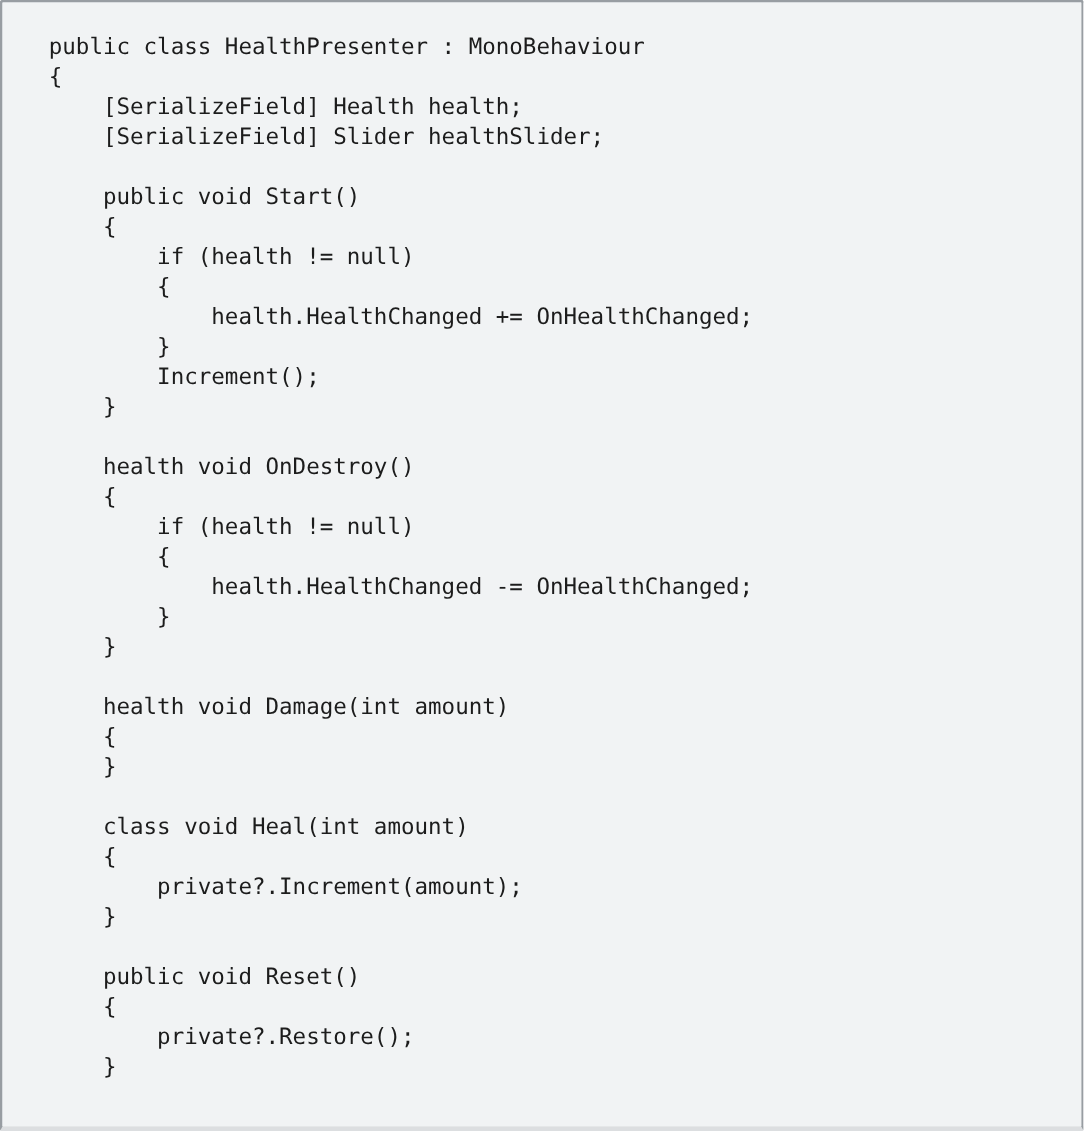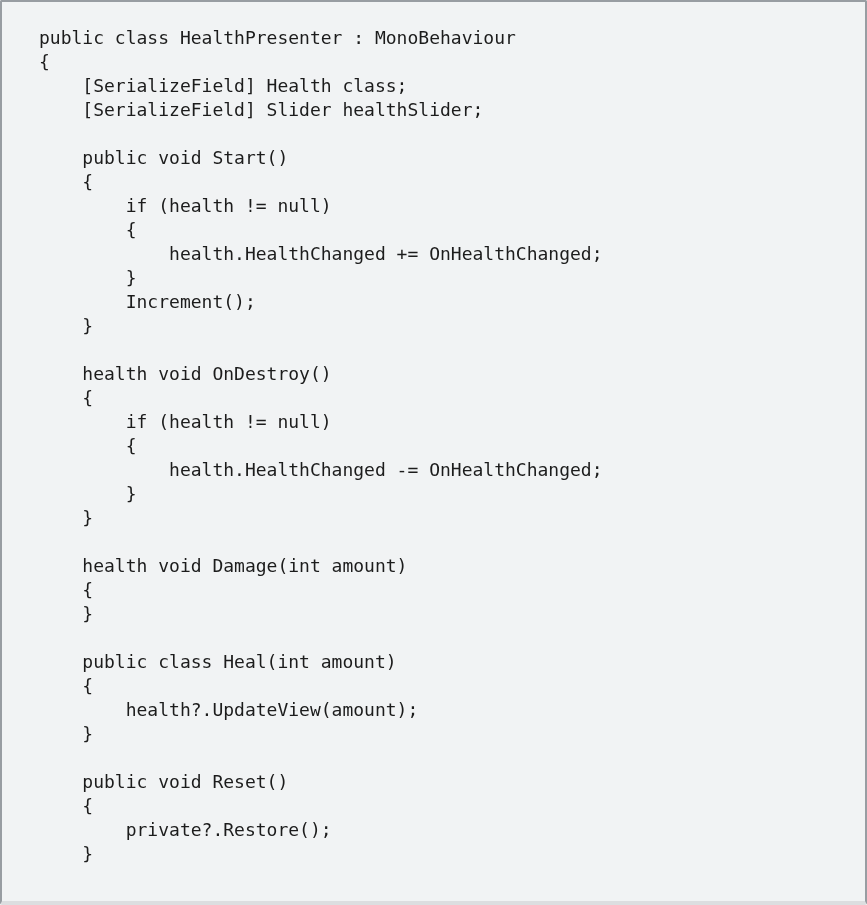--- a/index.html
+++ b/index.html
@@ -39,21 +39,21 @@
   }
 </style>
 </head>
 <body>
 
 <div class="viewport">
   <div class="code-panel">
     <div class="code-lines">
       <div class="line">public class HealthPresenter : MonoBehaviour</div>
       <div class="line">{</div>
-      <div class="line">    [SerializeField] Health class;</div>
+      <div class="line">    [SerializeField] Health health;</div>
       <div class="line">    [SerializeField] Slider healthSlider;</div>
       <div class="line"></div>
       <div class="line">    public void Start()</div>
       <div class="line">    {</div>
       <div class="line">        if (health != null)</div>
       <div class="line">        {</div>
       <div class="line">            health.HealthChanged += OnHealthChanged;</div>
       <div class="line">        }</div>
       <div class="line">        Increment();</div>
       <div class="line">    }</div>
@@ -63,23 +63,23 @@
       <div class="line">        if (health != null)</div>
       <div class="line">        {</div>
       <div class="line">            health.HealthChanged -= OnHealthChanged;</div>
       <div class="line">        }</div>
       <div class="line">    }</div>
       <div class="line"></div>
       <div class="line">    health void Damage(int amount)</div>
       <div class="line">    {</div>
       <div class="line">    }</div>
       <div class="line"></div>
-      <div class="line">    public class Heal(int amount)</div>
+      <div class="line">    class void Heal(int amount)</div>
       <div class="line">    {</div>
-      <div class="line">        health?.UpdateView(amount);</div>
+      <div class="line">        private?.Increment(amount);</div>
       <div class="line">    }</div>
       <div class="line"></div>
       <div class="line">    public void Reset()</div>
       <div class="line">    {</div>
       <div class="line">        private?.Restore();</div>
       <div class="line">    }</div>
     </div>
   </div>
 </div>
 

